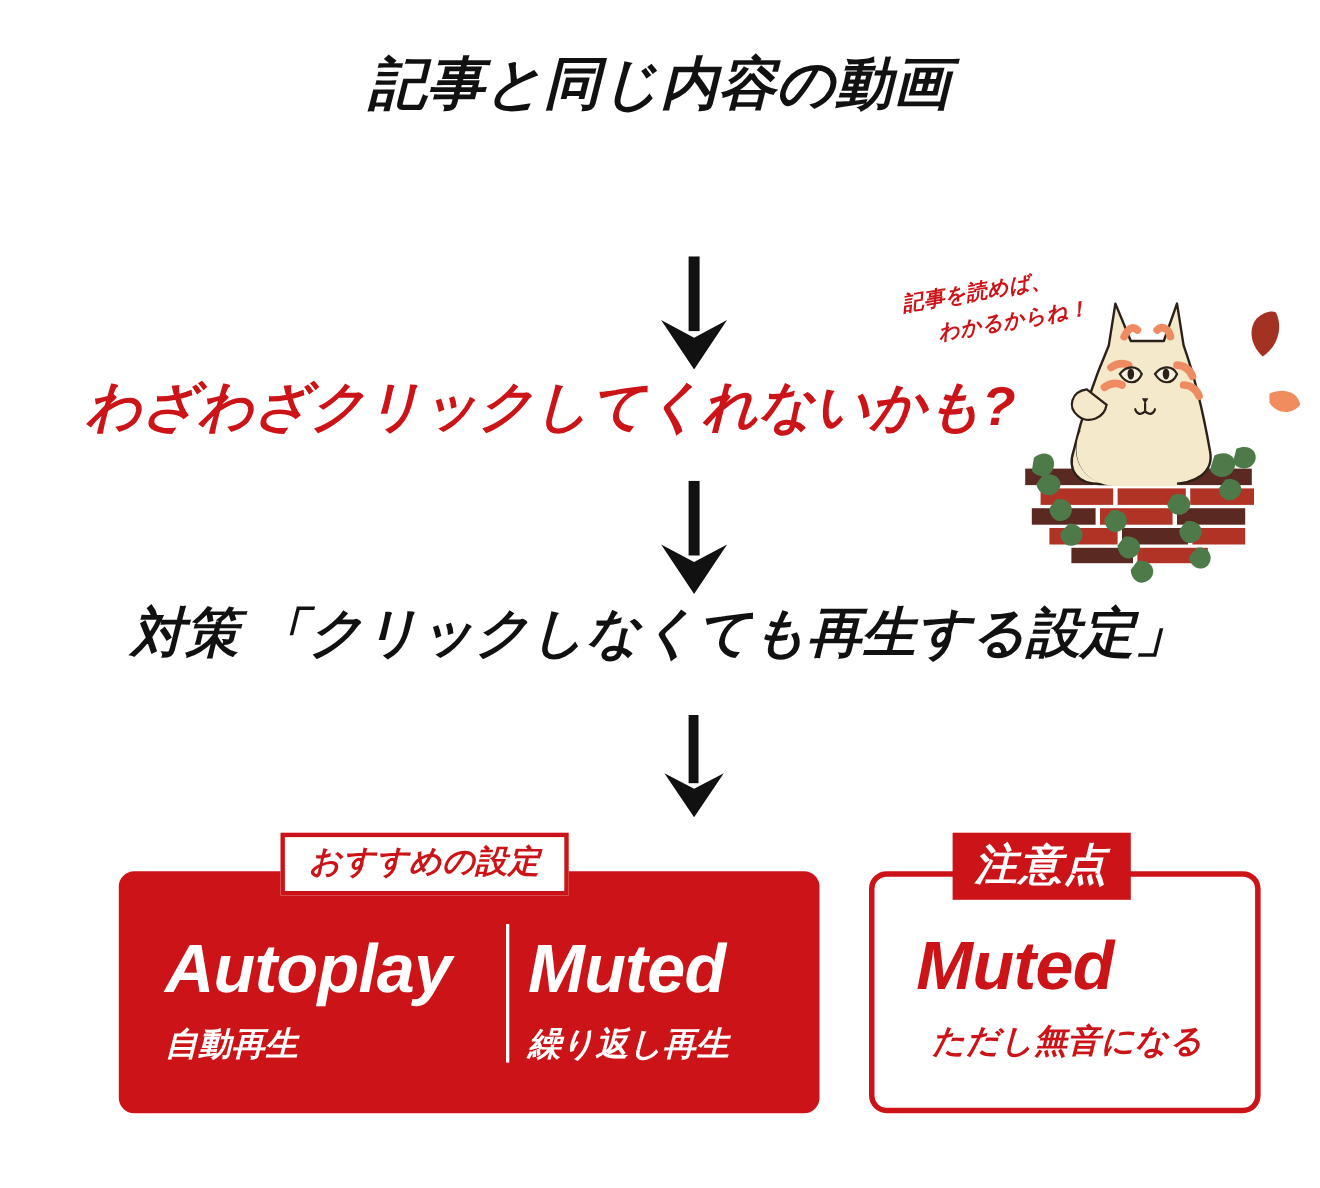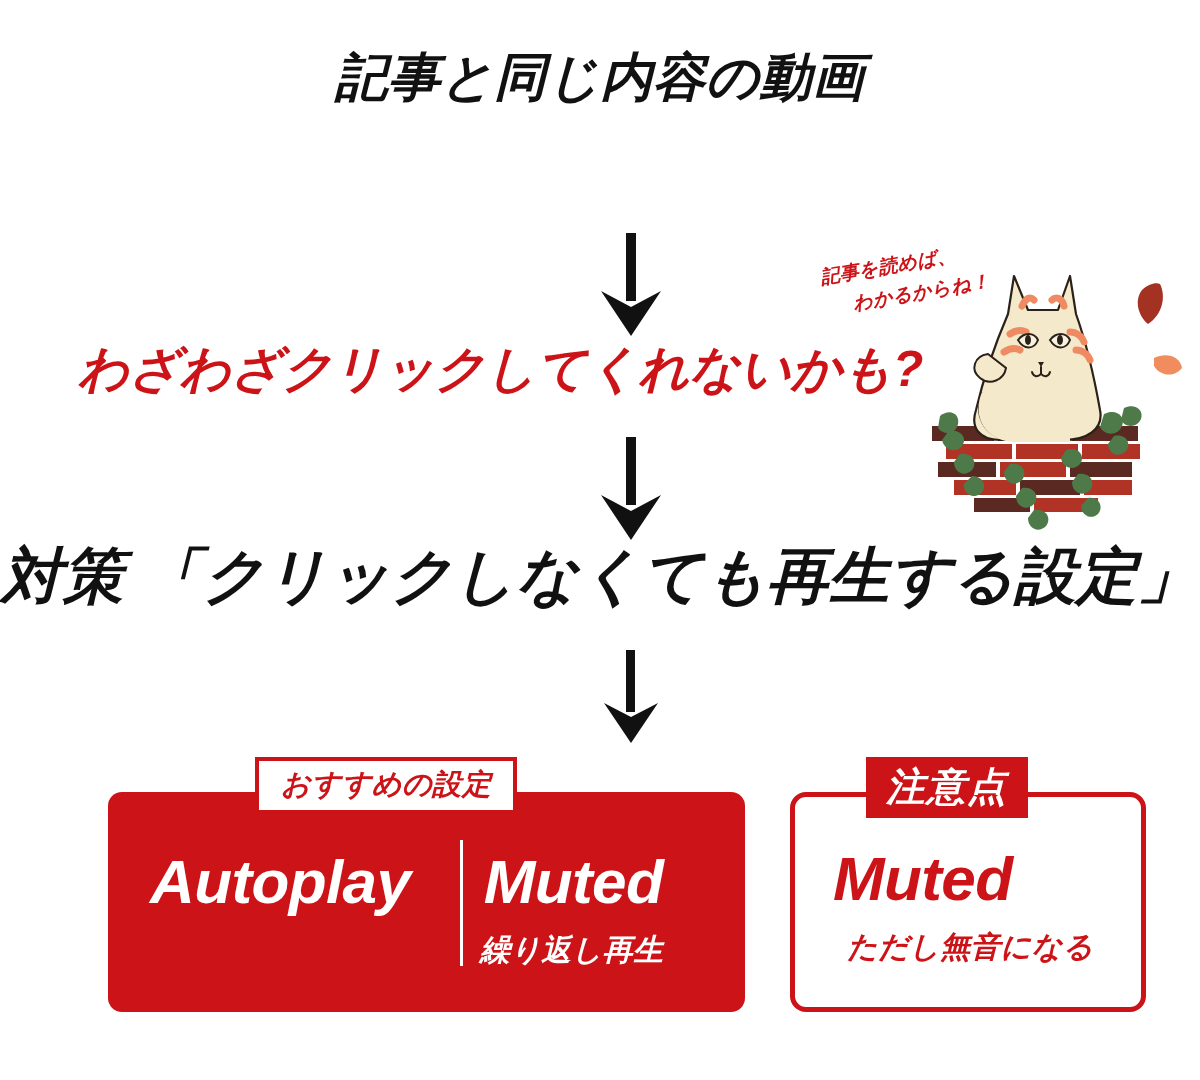--- a/index.html
+++ b/index.html
@@ -54,21 +54,21 @@
     line-height: 62px;
     color: #CC1418;
     font-weight: 800;
     letter-spacing: -0.005em;
     text-align: left;
     padding-left: 78px;
     width: auto;
   }
   #headline-measure {
     top: 545px;
-    font-size: 61px;
+    font-size: 49px;
     line-height: 62px;
     letter-spacing: 0.005em;
   }
 
   
   .arrow {
     position: absolute;
     left: 600px;
   }
   .arrow svg { display: block; }
@@ -100,21 +100,20 @@
   
   #box-recommended {
     position: absolute;
     left: 108px;
     top: 792px;
     width: 637px;
     height: 220px;
     background: #CC1418;
     border-radius: 14px;
     box-sizing: border-box;
-    text-align: right;
   }
   #box-caution {
     position: absolute;
     left: 790px;
     top: 792px;
     width: 356px;
     height: 220px;
     background: #ffffff;
     border: 5px solid #CC1418;
     border-radius: 16px;
@@ -327,20 +326,21 @@
     <svg width="56" height="93" viewBox="0 0 56 93" aria-hidden="true">
       <rect x="23" y="0" width="9" height="62" fill="#111111"></rect>
       <path d="M1 53 L28 93 L55 53 L28 67 Z" fill="#111111"></path>
     </svg>
   </div>
 
   <div id="box-recommended">
 
     <div class="setting-col" id="col-autoplay">
       <div class="setting-en">Autoplay</div>
+      <div class="setting-ja">自動再生</div>
     </div>
 
     <div id="column-divider"></div>
 
     <div class="setting-col" id="col-loop">
       <div class="setting-en">Muted</div>
       <div class="setting-ja">繰り返し再生</div>
     </div>
   </div>
 

